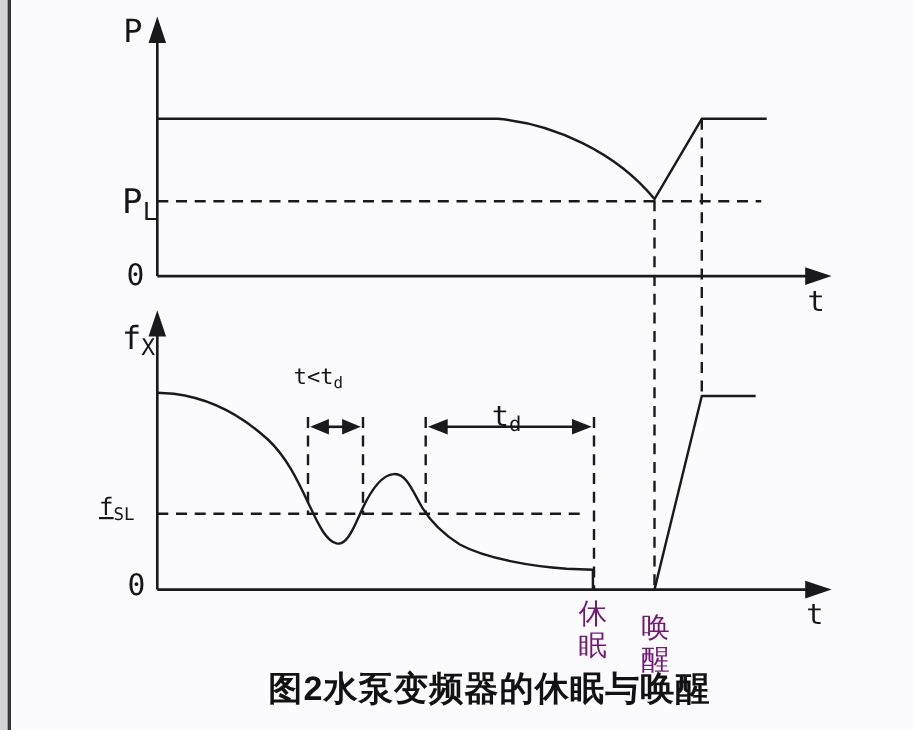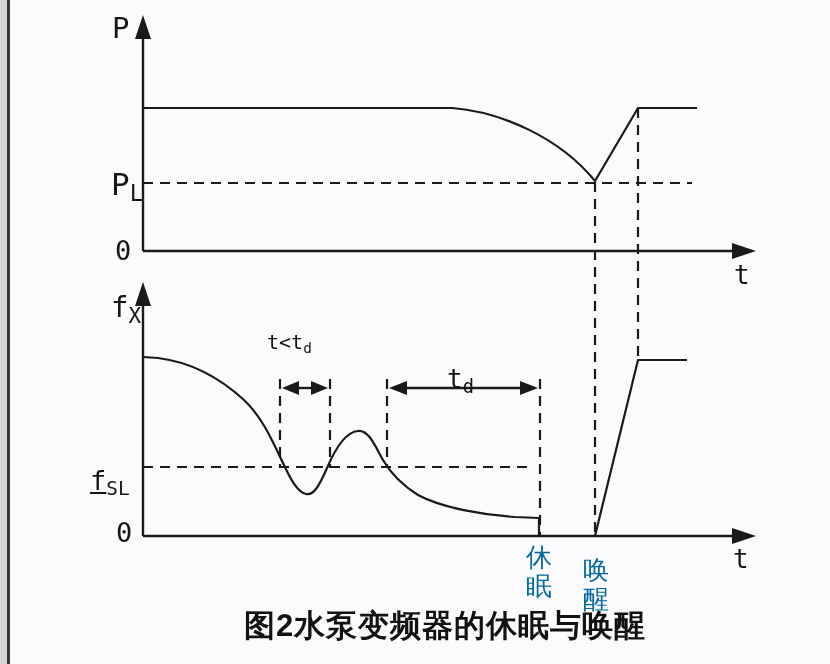--- a/index.html
+++ b/index.html
@@ -12,27 +12,27 @@
   .curve{fill:none;stroke:#1a1a1a;stroke-width:2.2;stroke-linejoin:round;}
   .dash {fill:none;stroke:#1a1a1a;stroke-width:2.2;stroke-dasharray:10 7;}
   .head {fill:#1a1a1a;stroke:none;}
   .lbl{position:absolute;white-space:nowrap;line-height:1;}
   .sub{font-size:0.72em;vertical-align:-0.28em;}
   .p-label   {left:112px;top:14px; font-size:29px;}
   .pl-label  {left:111px;top:169px;font-size:31px;}
   .zero-top  {left:115px;top:237px;font-size:27px;}
   .t-top     {left:734px;top:262px;font-size:26px;}
   .fx-label  {left:95px; top:293px;font-size:29px;margin-left:16px;}
-  .fsl-label {left:90px; top:467px;font-size:27px;text-decoration:underline;}
+  .fsl-label {left:90px; top:451px;font-size:22px;text-decoration:underline;}
   .zero-bot  {left:116px;top:519px;font-size:27px;}
   .t-bot     {left:733px;top:546px;font-size:26px;}
   .dim-short {left:267px;top:332px;font-size:20px;}
   .dim-long  {left:447px;top:355px;font-size:26px;margin-top:11px;}
   .cjk-col{position:absolute;width:32px;font-size:26px;line-height:29px;text-align:center;
-           word-break:break-all;font-family:"Liberation Sans", sans-serif;color:#0369a1;}
+           word-break:break-all;font-family:"Liberation Sans", sans-serif;color:#701a75;}
   .sleep-label{left:523px;top:543px;}
   .wake-label {left:580px;top:556px;}
   .caption{position:absolute;left:56px;top:605px;width:778px;text-align:center;
            font-size:31px;font-weight:600;letter-spacing:1px;
            font-family:"Liberation Sans", sans-serif;color:#121212;}
 </style>
 </head>
 <body>
 
 <div class="page">

